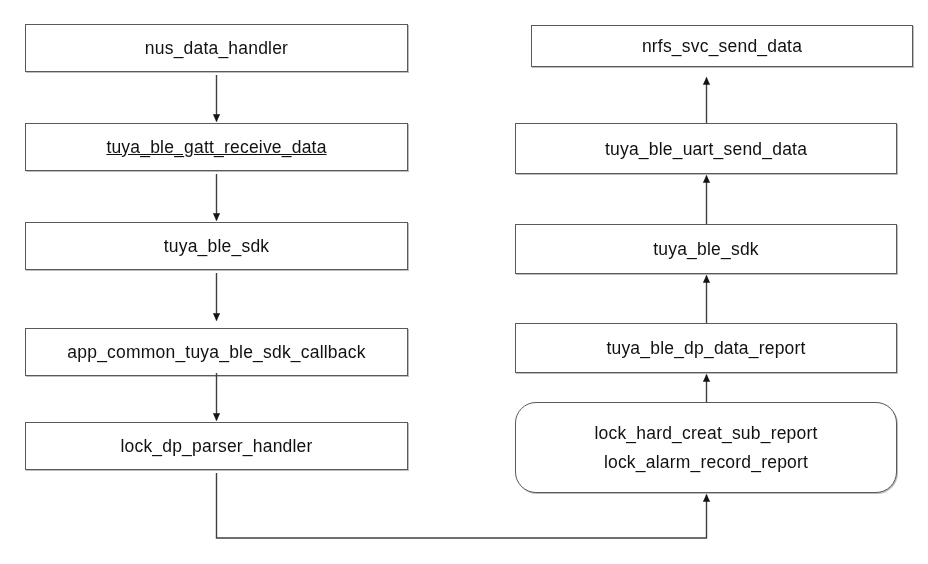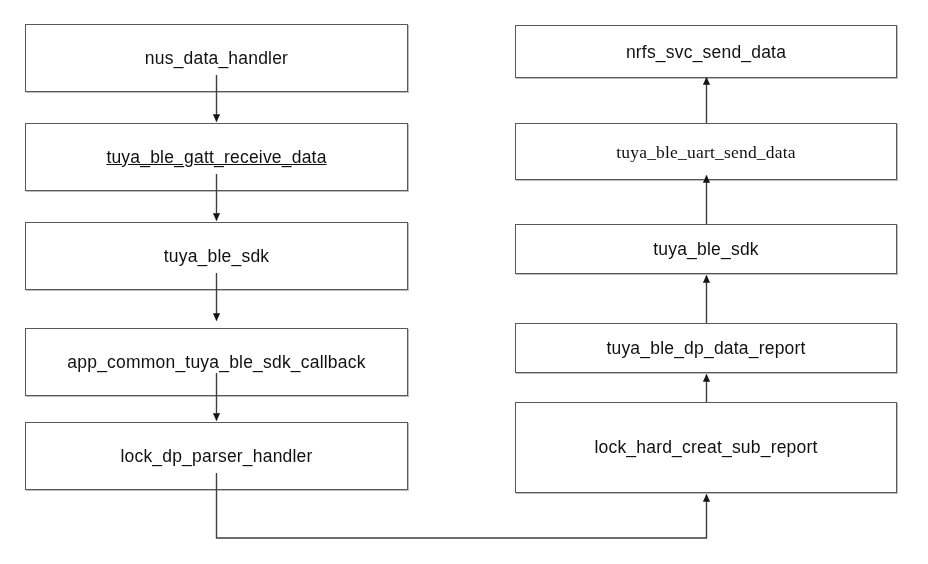--- a/index.html
+++ b/index.html
@@ -30,40 +30,41 @@
     font-size: 17.5px;
     line-height: 24px;
     letter-spacing: 0.2px;
   }
   .node span {
     display: block;
     white-space: nowrap;
   }
   .node.tall {
     line-height: 29px;
+    border-radius: 21px;
   }
   .arrow-layer {
     position: absolute;
     left: 0;
     top: 0;
     width: 928px;
     height: 564px;
     pointer-events: none;
   }
   
-  .L { left: 25px; width: 383px; height: 68px; }
+  .L { left: 25px; width: 383px; height: 48px; }
   .L1 { top: 24px; }
   .L2 { top: 123px; text-decoration: underline; }
   .L3 { top: 222px; }
   .L4 { top: 328px; }
   .L5 { top: 422px; }
   
   .R { left: 515px; width: 382px; }
-  .R1 { top: 25px;  height: 53px; }
-  .R2 { top: 123px; height: 57px; font-family: Liberation Serif, serif; }
+  .R1 { top: 25px;  height: 42px; margin-left: 16px; }
+  .R2 { top: 123px; height: 51px; }
   .R3 { top: 224px; height: 50px; }
   .R4 { top: 323px; height: 50px; }
   .R5 { top: 402px; height: 91px; }
 </style>
 </head>
 <body>
 
 <div class="canvas">
 
   <div class="node L L1">
@@ -89,20 +90,21 @@
     <span>tuya_ble_uart_send_data</span>
   </div>
   <div class="node R R3">
     <span>tuya_ble_sdk</span>
   </div>
   <div class="node R R4">
     <span>tuya_ble_dp_data_report</span>
   </div>
   <div class="node R R5 tall">
     <span>lock_hard_creat_sub_report</span>
+    <span>lock_alarm_record_report</span>
   </div>
 
   <svg class="arrow-layer" width="928" height="564" viewBox="0 0 928 564" xmlns="http://www.w3.org/2000/svg">
     <defs>
       <marker id="ah" markerWidth="9" markerHeight="9" refX="7.2" refY="3.6" orient="auto" markerUnits="userSpaceOnUse">
         <path d="M0,0 L7.6,3.6 L0,7.2 Z" fill="#141414"></path>
       </marker>
     </defs>
     <g stroke="#3f3f3f" stroke-width="1.4" fill="none">
 

